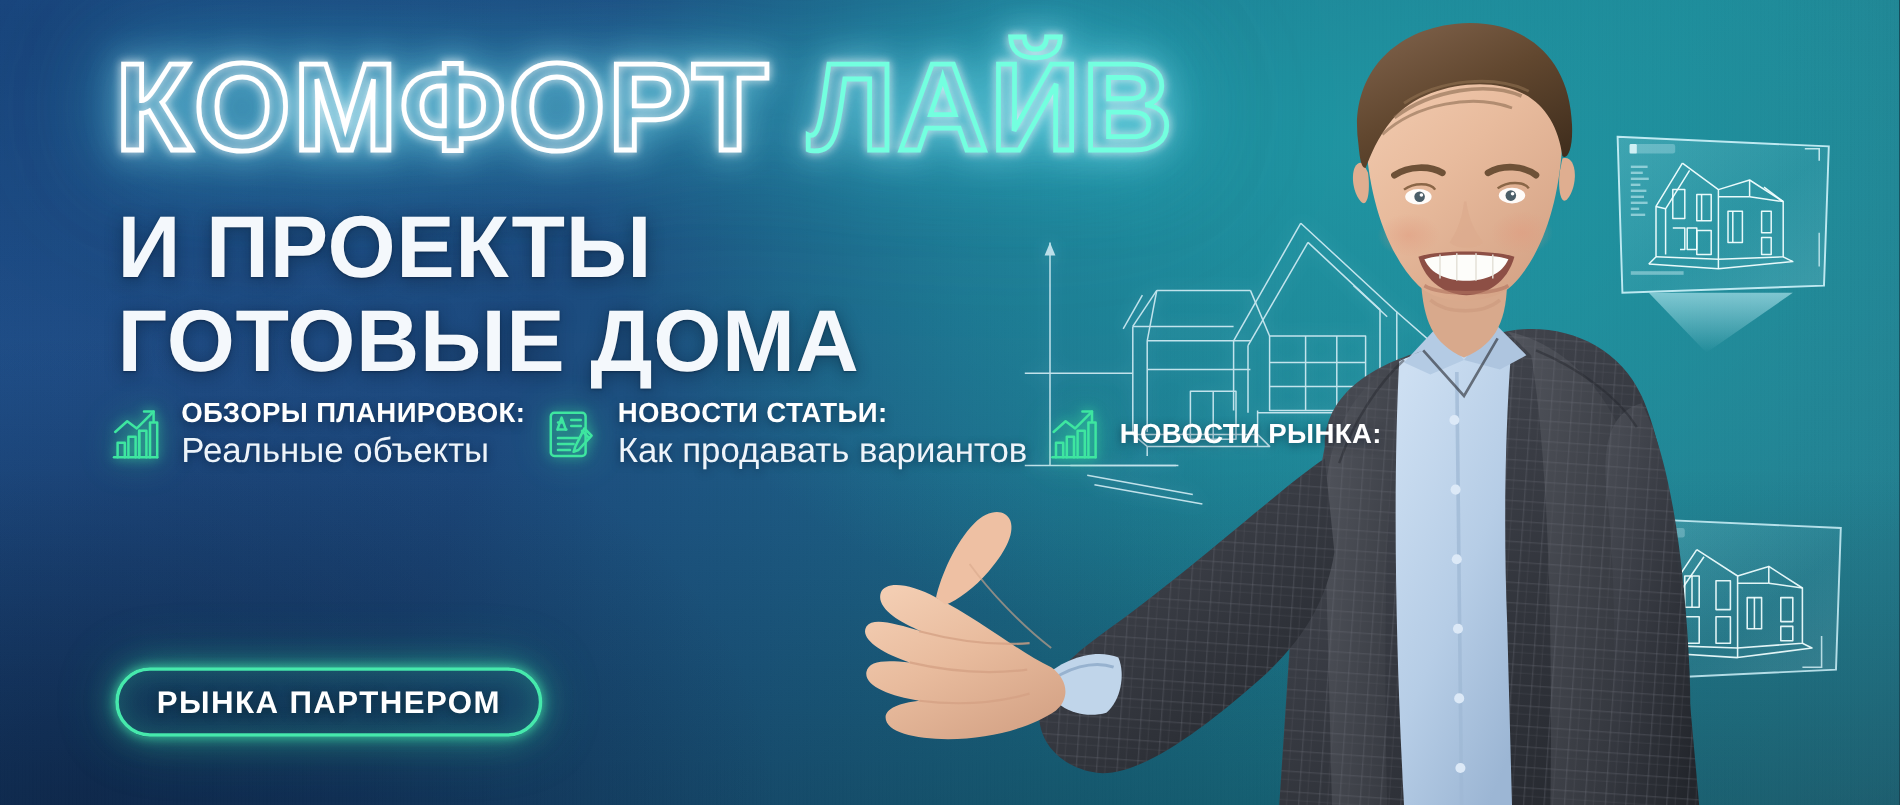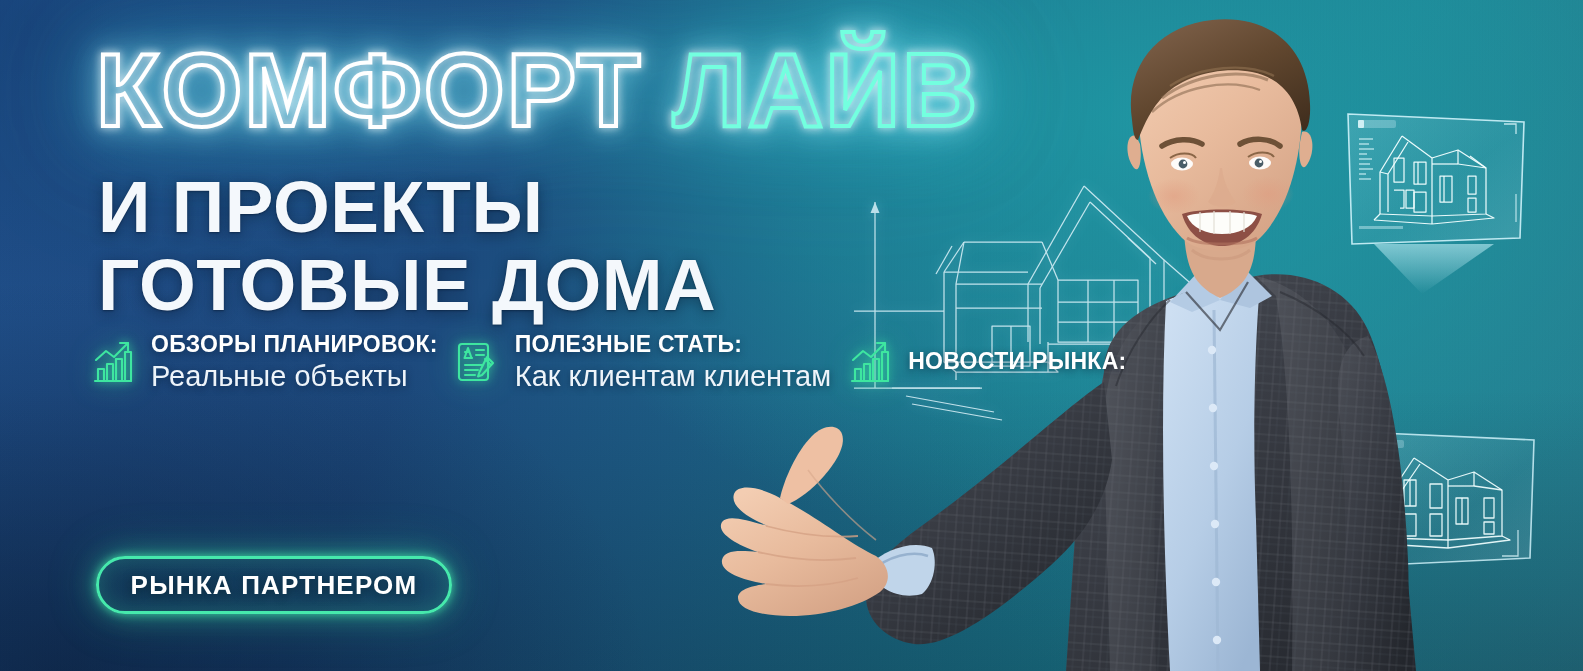--- a/index.html
+++ b/index.html
@@ -520,22 +520,22 @@
       <svg class="feat-icon" viewBox="0 0 44 48" fill="none" stroke="#3ee6a0" stroke-width="2.1" stroke-linecap="round" stroke-linejoin="round">
         <rect x="5" y="6" width="29" height="36" rx="3"></rect>
         <path d="M11 14 L14.5 14 M11 20 H18"></path>
         <path d="M10.5 20 L14 10 L17.5 20"></path>
         <path d="M22 12 H30 M22 17 H30"></path>
         <path d="M11 27 H28 M11 32 H24 M11 37 H21"></path>
         <path d="M33 19 L39 25 L28 37 L24 38.5 L25.5 34 Z"></path>
         <path d="M31 21 L37 27"></path>
       </svg>
       <span class="feat-text">
-        <span class="feat-title">ПОЛЕЗНЫЕ СТАТЬ:</span>
-        <span class="feat-sub">Как клиентам клиентам</span>
+        <span class="feat-title">НОВОСТИ СТАТЬИ:</span>
+        <span class="feat-sub">Как продавать вариантов</span>
       </span>
     </div>
 
     <div class="feature">
       <svg class="feat-icon" viewBox="0 0 44 48" fill="none" stroke="#3ee6a0" stroke-width="2.1" stroke-linecap="round" stroke-linejoin="round">
         <path d="M5 43 H41"></path>
         <path d="M8 43 V31 H14 V43"></path>
         <path d="M17 43 V26 H23 V43"></path>
         <path d="M26 43 V21 H32 V43"></path>
         <path d="M35 43 V14 H41 V43"></path>

